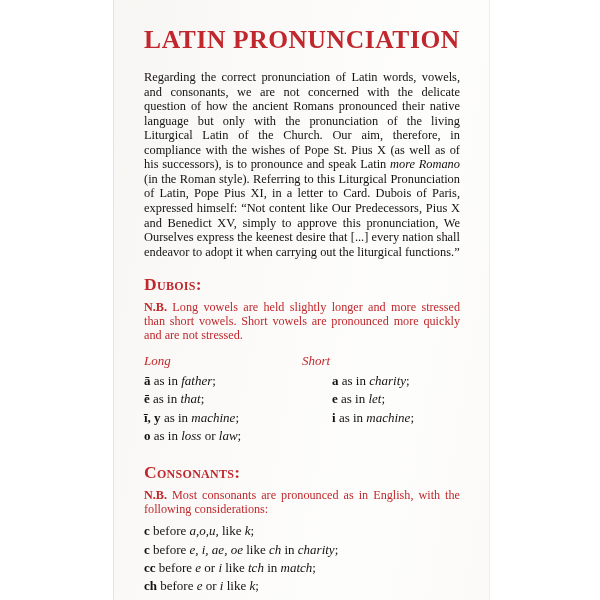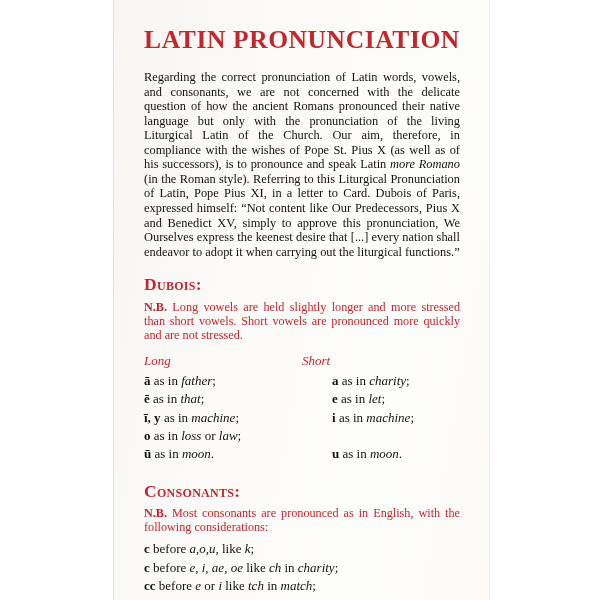--- a/index.html
+++ b/index.html
@@ -133,24 +133,20 @@
 
       <div class="vrow">
         <div><span class="vsym">ī, y</span><span> as in </span><i>machine</i><span>;</span></div>
         <div><span class="vsym">i</span><span> as in </span><i>machine</i><span>;</span></div>
       </div>
 
       <div class="vrow">
         <div><span class="vsym">o</span><span> as in </span><i>loss</i><span> or </span><i>law</i><span>;</span></div>
       </div>
 
-      <div class="vrow">
-        <div><span class="vsym">ū</span><span> as in </span><i>moon</i><span>.</span></div>
-        <div><span class="vsym">u</span><span> as in </span><i>moon</i><span>.</span></div>
-      </div>
     </div>
 
     <h2 class="section-heading heading-consonants">Consonants:</h2>
 
     <p class="nb-note"><b>N.B.</b><span> Most consonants are pronounced as in English, with the following considerations:</span></p>
 
     <div class="rule-list">
       <div><b>c</b><span> before </span><i>a,o,u,</i><span> like </span><i>k</i><span>;</span></div>
 
       <div><b>c</b><span> before </span><i>e, i, ae, oe</i><span> like </span><i>ch</i><span> in </span><i>charity</i><span>;</span></div>

